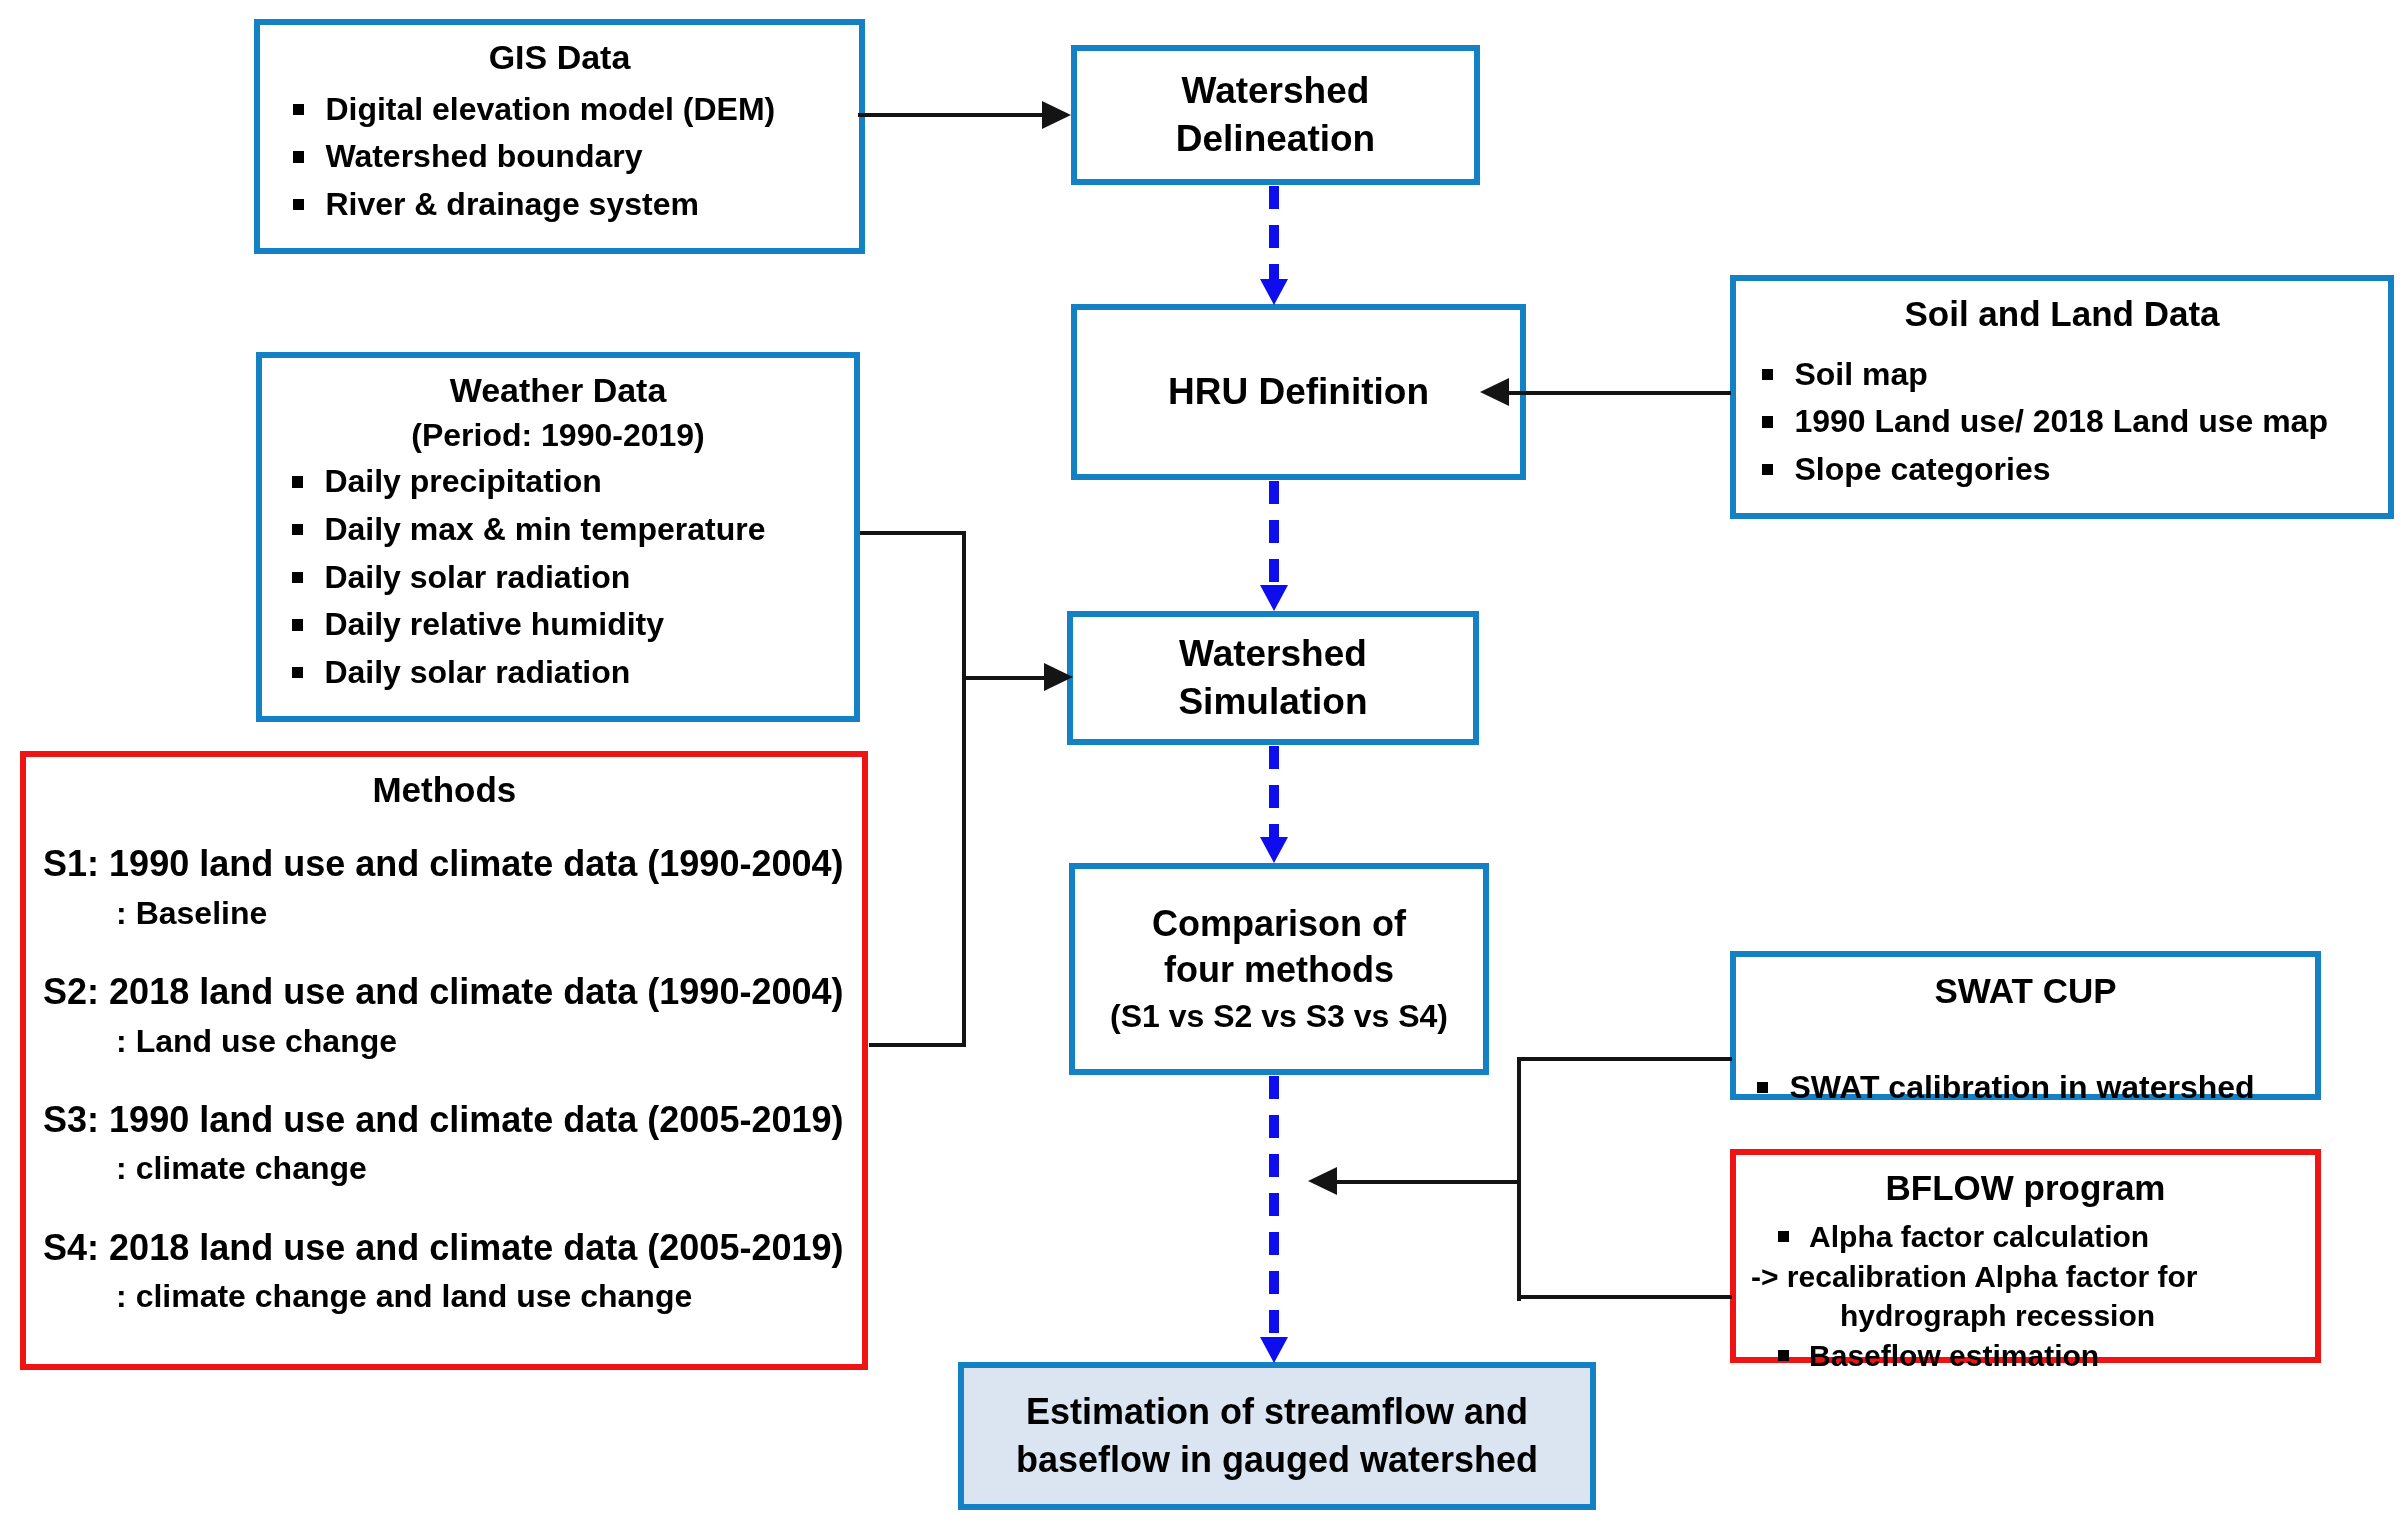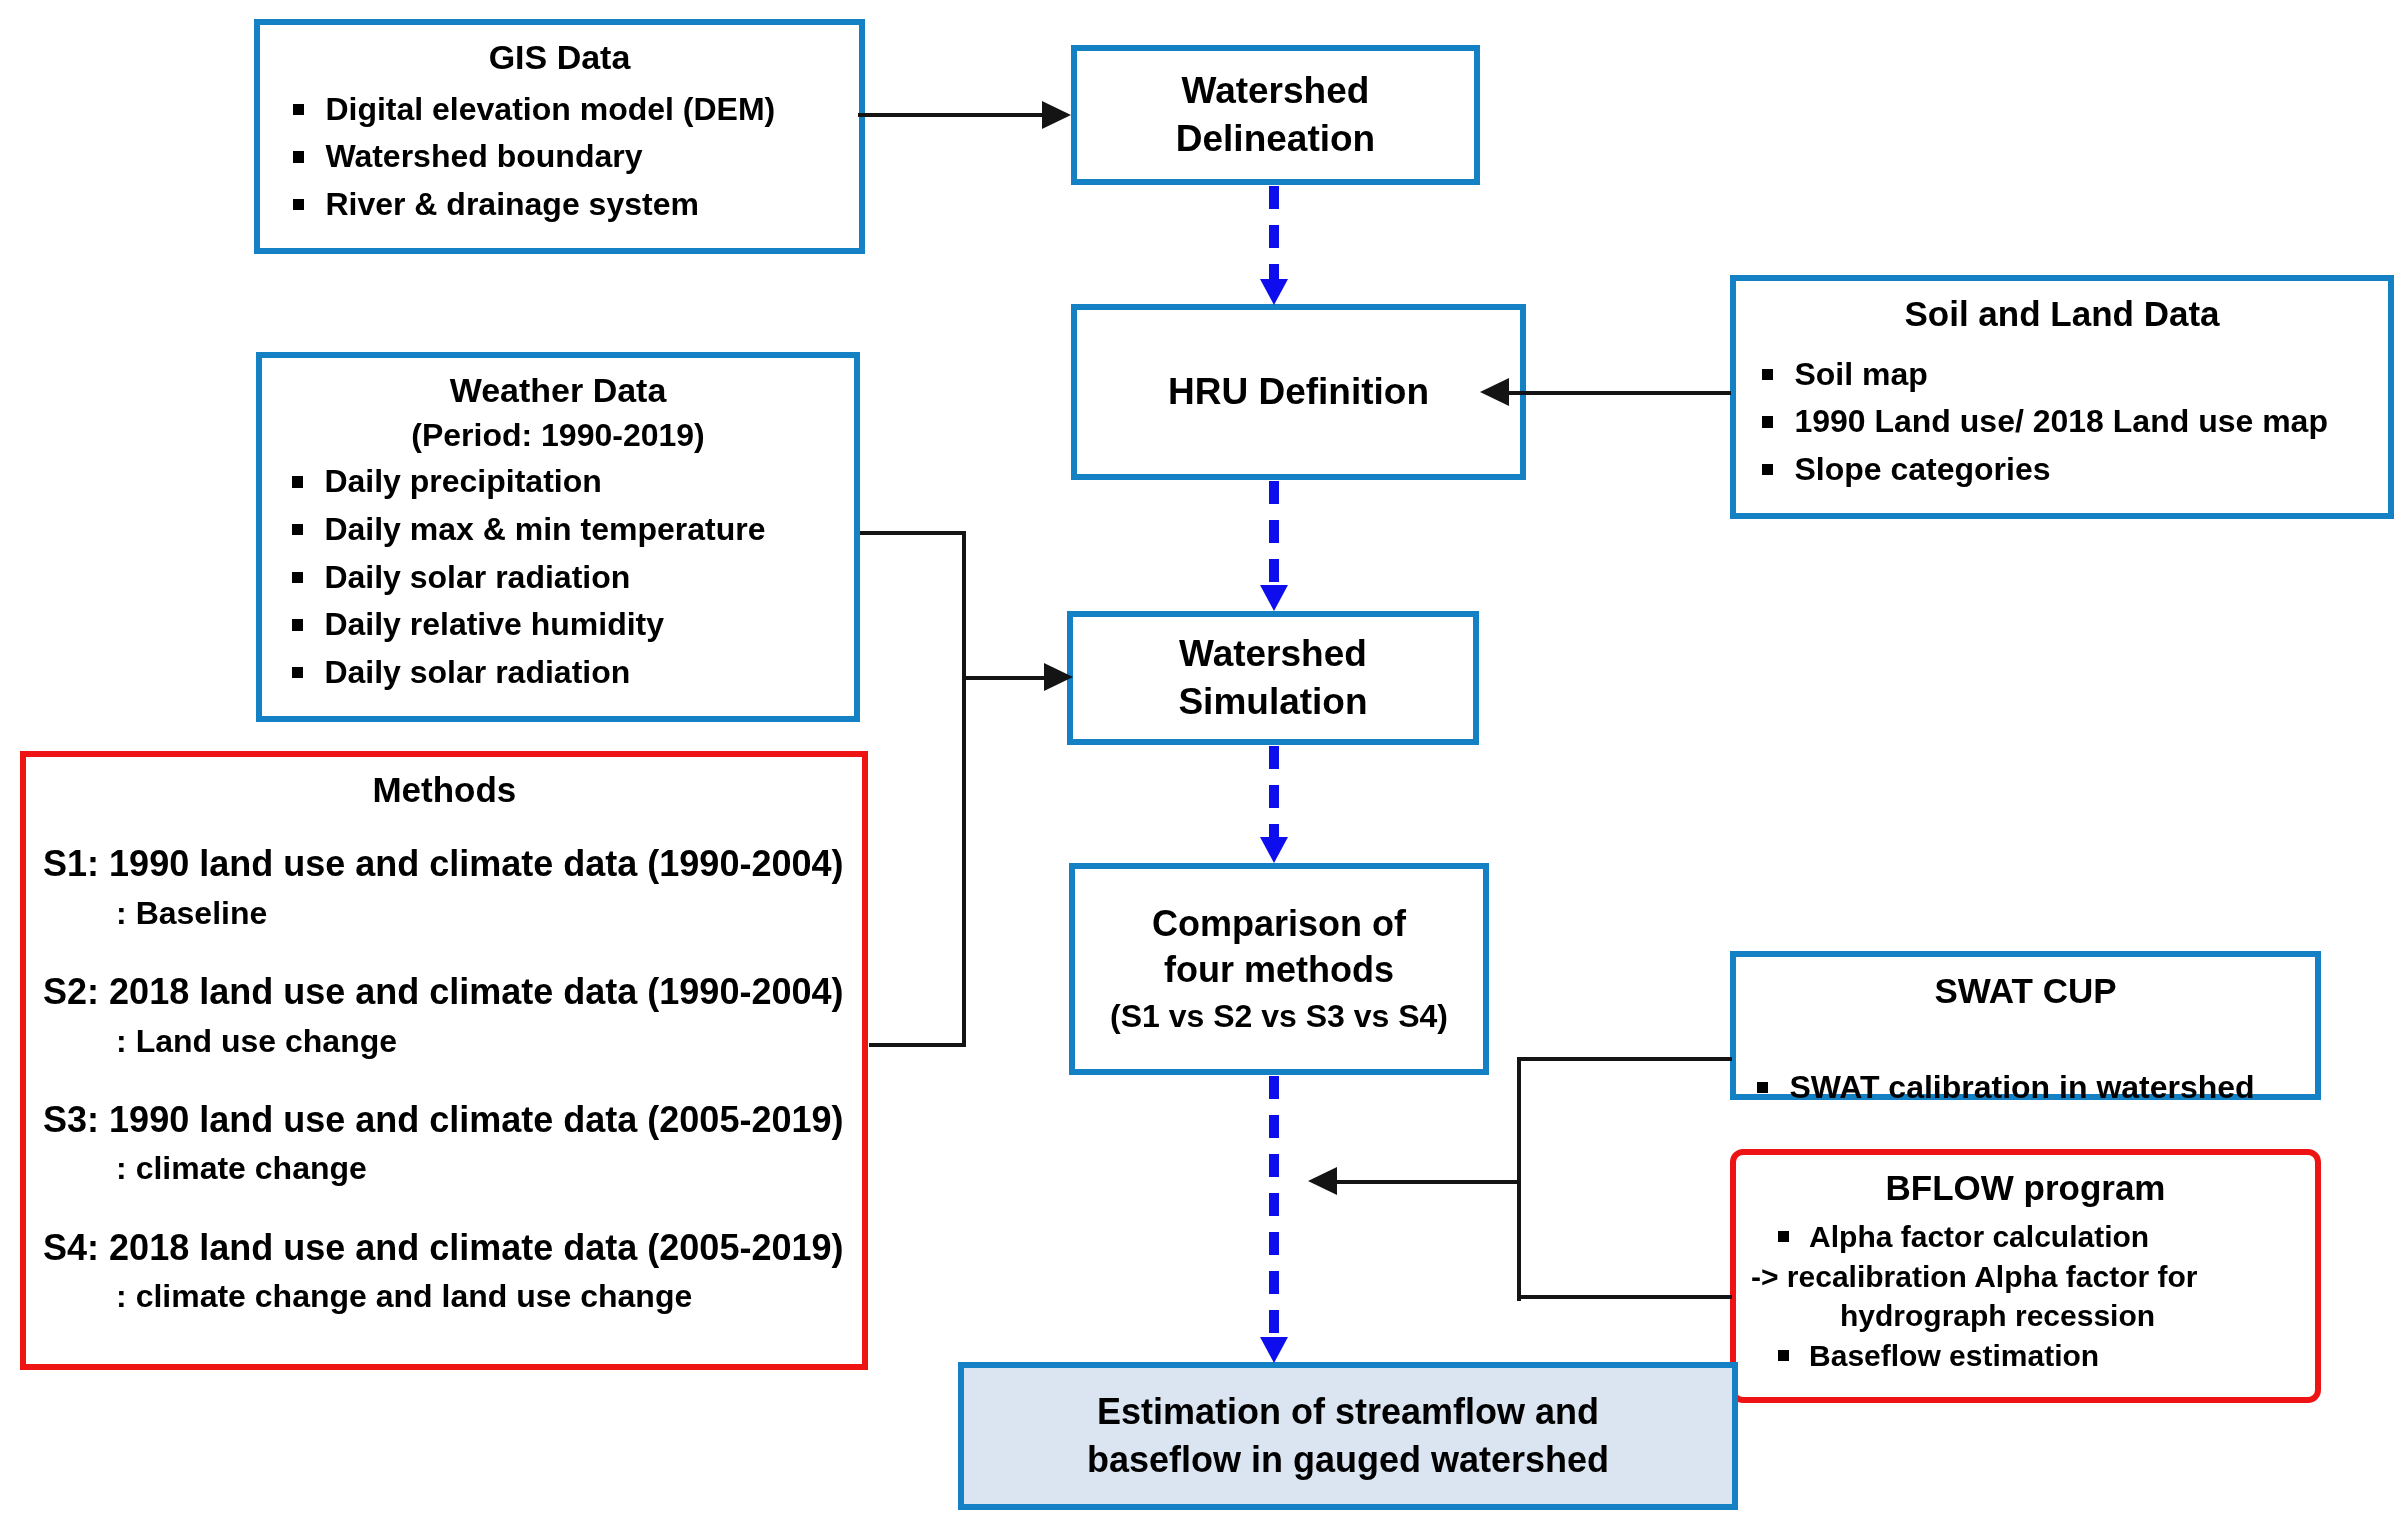--- a/index.html
+++ b/index.html
@@ -156,41 +156,41 @@
   <section class="node" style="left:1730px;top:951px;width:591px;height:149px;gap:48px;">
     <div class="ttl" style="font-size:35px;margin-top:12px">SWAT CUP</div>
     <ul class="blist" style="padding-left:21px;margin-bottom:12px">
       <li>
           <span class="sq"></span>
           <span>SWAT calibration in  watershed</span>
         </li>
     </ul>
   </section>
 
-  <section class="node red" style="left:1730px;top:1149px;width:591px;height:254px;border-radius:13px;">
+  <section class="node red" style="left:1730px;top:1149px;width:591px;height:214px;">
     <div class="ttl" style="font-size:35px">BFLOW program</div>
     <div class="bwrap">
       <div class="brow pl">
           <span class="sq"></span>
           <span>Alpha factor calculation</span>
         </div>
       <div class="brow">
           <span>-&gt; recalibration Alpha factor for</span>
         </div>
       <div class="brow indent">
           <span>hydrograph recession</span>
         </div>
       <div class="brow pl">
           <span class="sq"></span>
           <span>Baseflow estimation</span>
         </div>
     </div>
   </section>
 
-  <section class="node center fill" style="left:958px;top:1362px;width:780px;height:148px;">
+  <section class="node center fill" style="left:958px;top:1362px;width:638px;height:148px;">
     <div style="font-size:36px;line-height:1.32">Estimation of streamflow and</div>
     <div style="font-size:36px;line-height:1.32">baseflow in gauged watershed</div>
   </section>
 
   <div class="hline" style="left:858px;top:113px;width:184px;height:3.8px;"></div>
   <div class="head right" style="left:1042px;top:101px;"></div>
 
   <div class="head left" style="left:1480px;top:378px;"></div>
   <div class="hline" style="left:1508px;top:391px;width:223px;height:3.8px;"></div>
 

